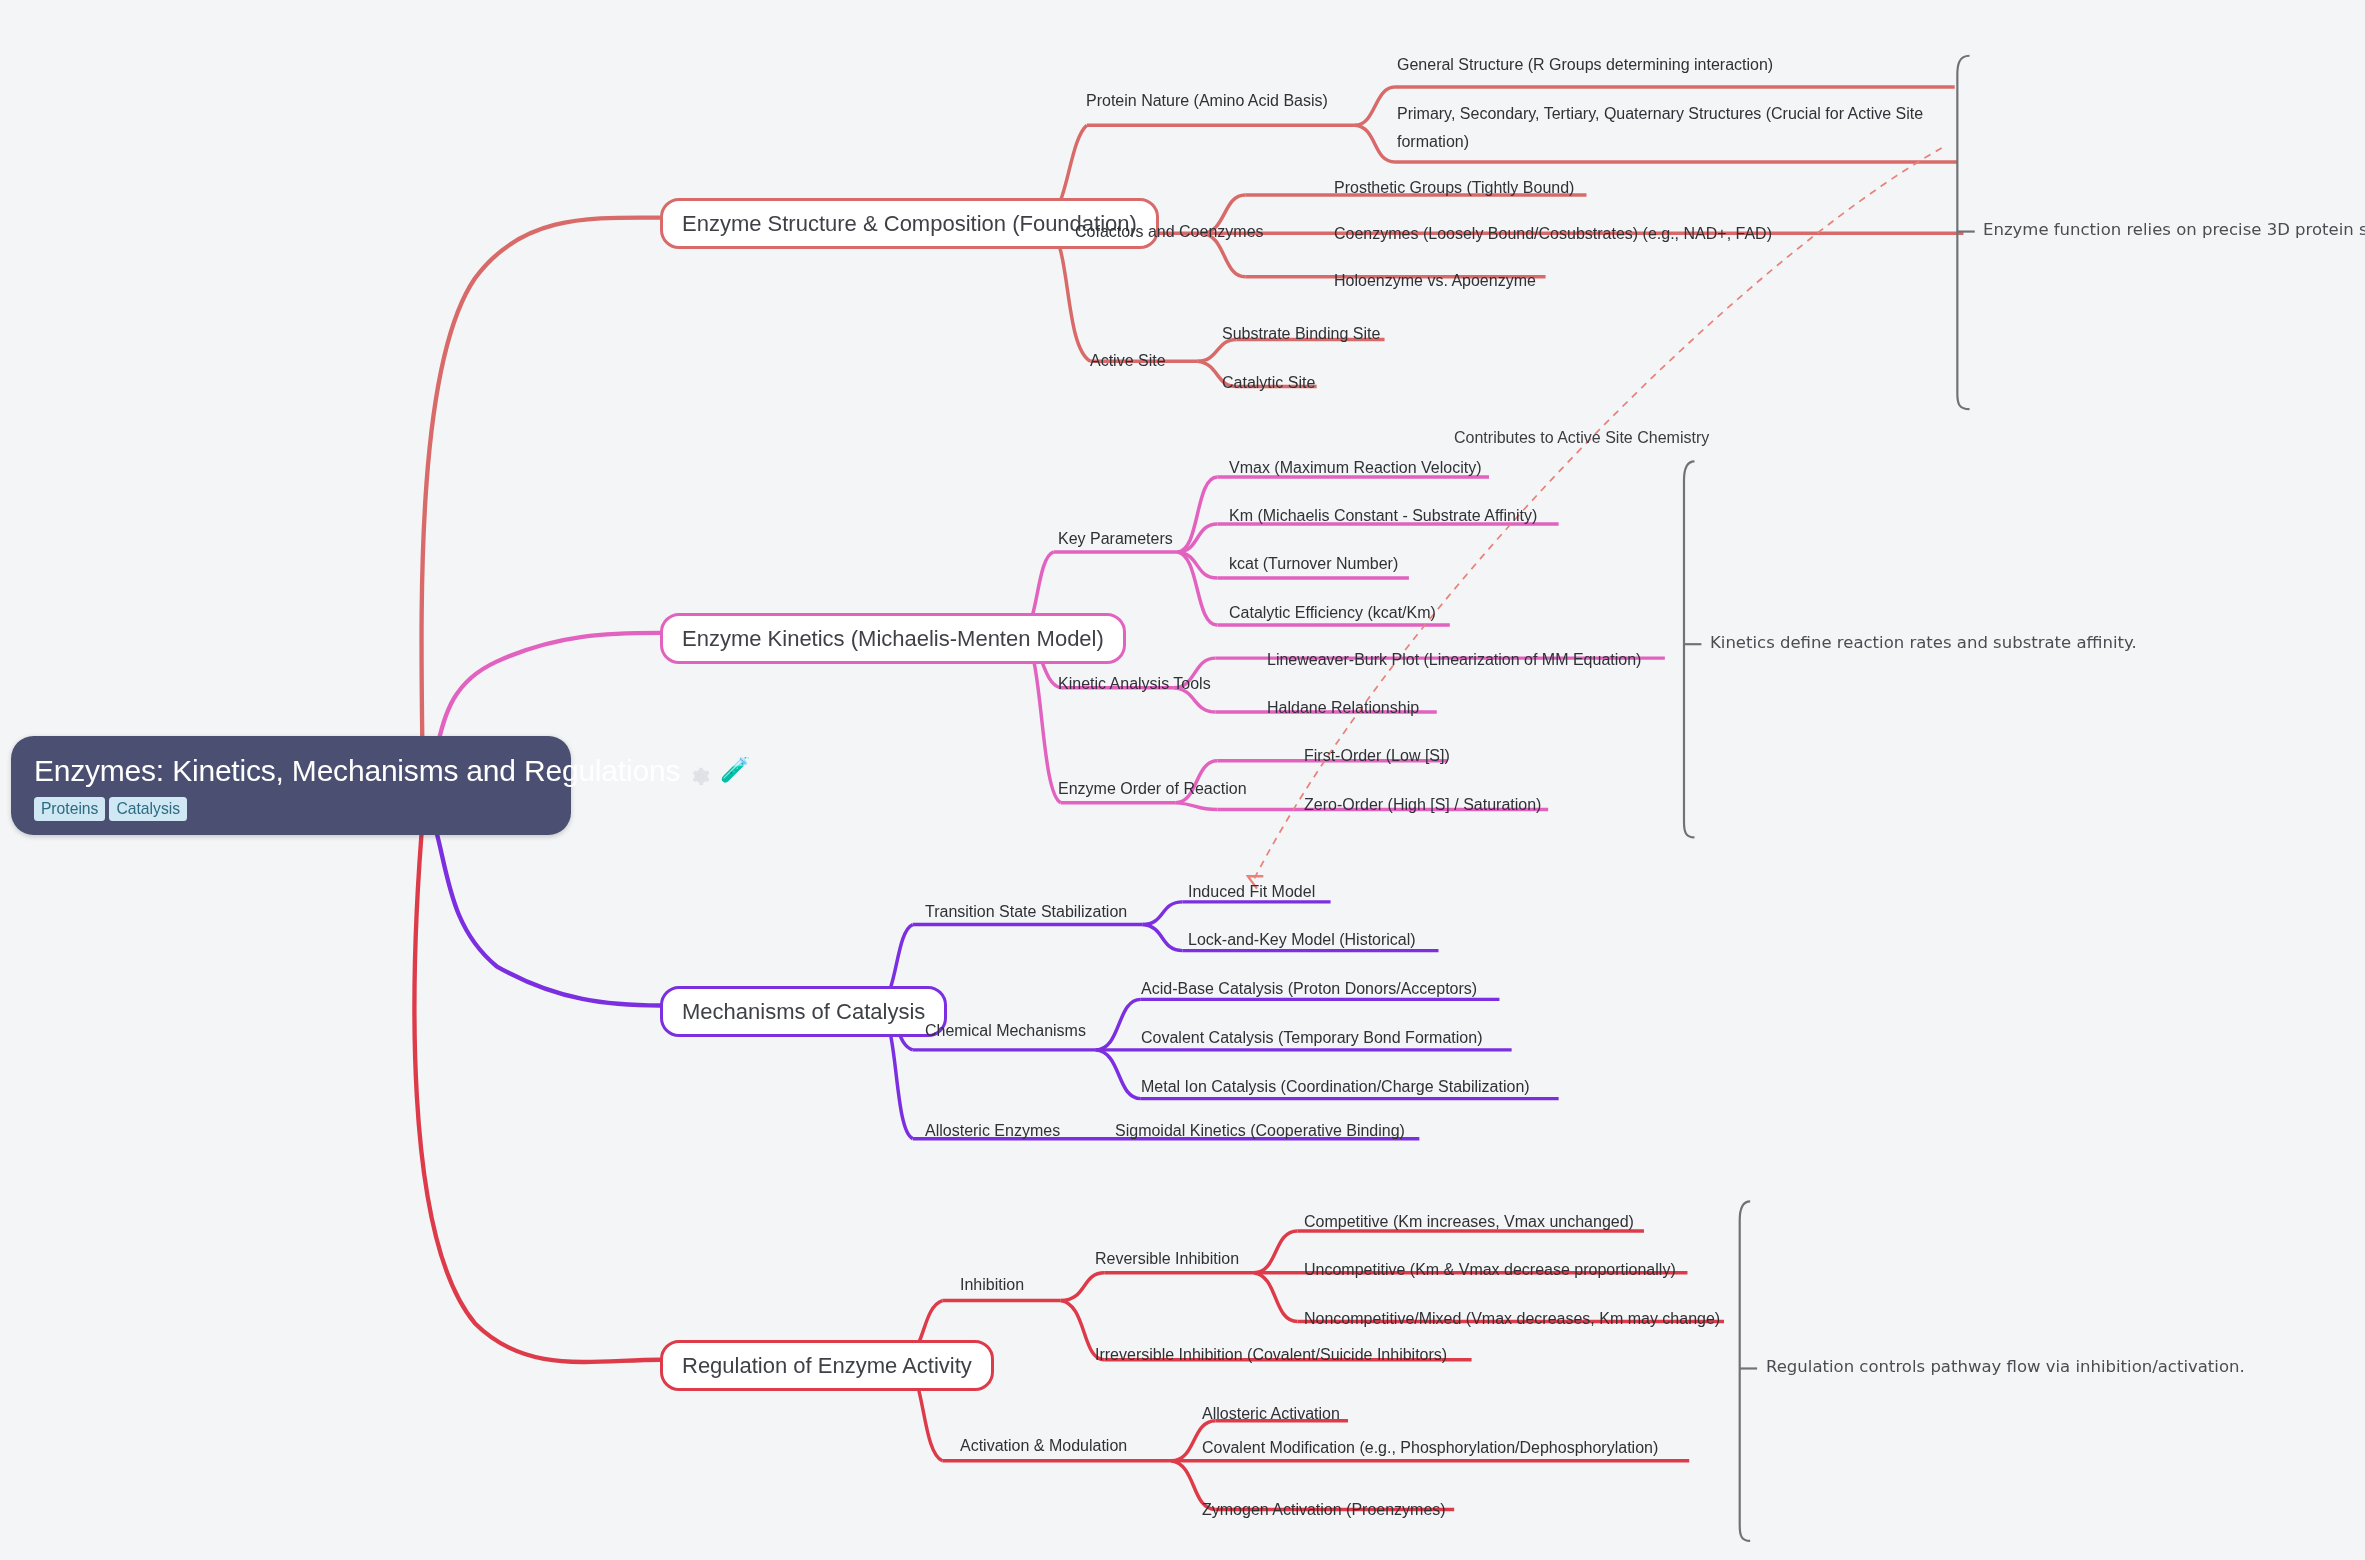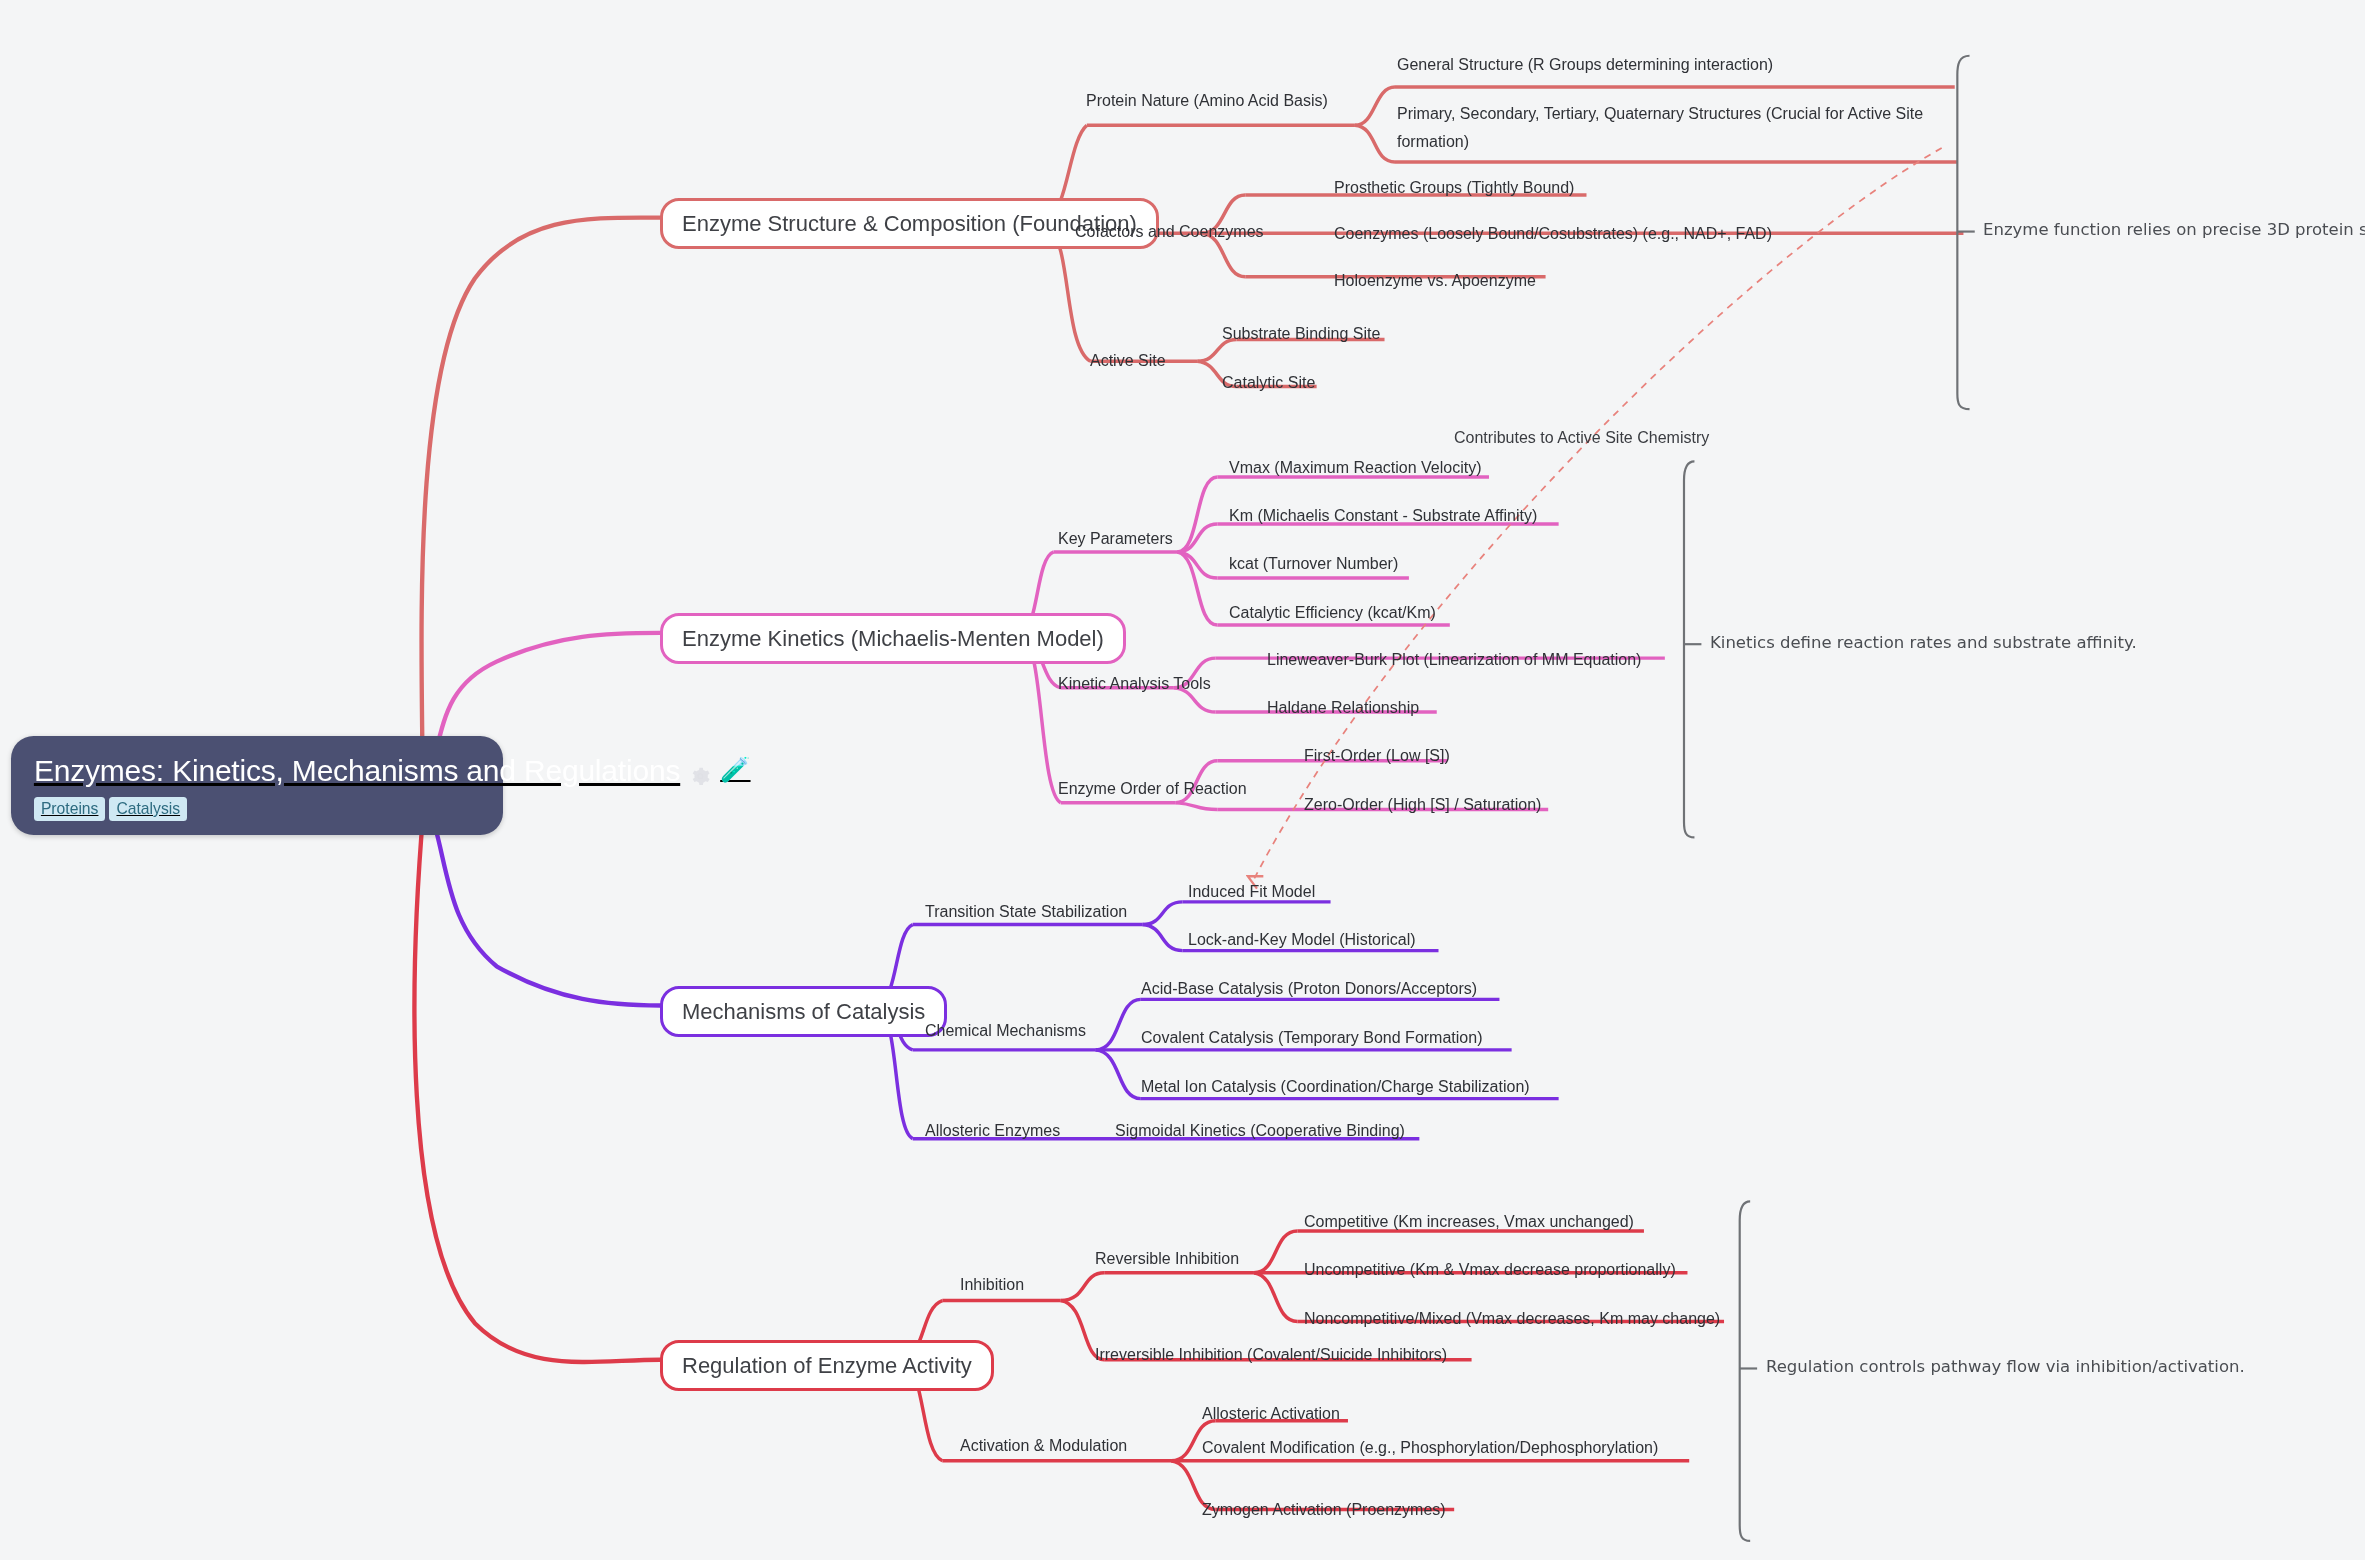--- a/index.html
+++ b/index.html
@@ -199,21 +199,21 @@
 
     <path d="M1946,530 C1936,530 1934,540 1934,552 L1934,944 C1934,956 1936,962 1946,962" fill="none" stroke="#6f7276" stroke-width="2.5"></path>
     <path d="M1934,740 L1954,740" fill="none" stroke="#6f7276" stroke-width="2.5"></path>
 
     <path d="M2010,1380 C2000,1380 1998,1390 1998,1402 L1998,1752 C1998,1764 2000,1770 2010,1770" fill="none" stroke="#6f7276" stroke-width="2.5"></path>
     <path d="M1998,1572 L2018,1572" fill="none" stroke="#6f7276" stroke-width="2.5"></path>
 
     <path d="M2230,170 C2000,300 1600,700 1440,1010" fill="none" stroke="#e8827c" stroke-width="2" stroke-dasharray="8 7" marker-end="url(#arw)"></path>
   </svg>
 
-  <div class="root-node" style="left:11.3px;top:736px;width:492px;text-decoration:underline;">
+  <div class="root-node" style="left:11.3px;top:736px;width:560px;">
     <div class="root-title">
       <span class="t">Enzymes: Kinetics, Mechanisms and Regulations</span>
       <span class="gear-ico">
         <svg viewBox="0 0 24 24" width="22.6" height="22.6">
             <path fill="#d8d9e0" d="M12 8.6a3.4 3.4 0 1 0 0 6.8 3.4 3.4 0 0 0 0-6.8zm0 5.1a1.7 1.7 0 1 1 0-3.4 1.7 1.7 0 0 1 0 3.4z"></path>
             <path fill="#d8d9e0" d="M20 12c0-.5-.05-1-.14-1.47l2.04-1.4-1.9-3.3-2.35.86a7.9 7.9 0 0 0-2.54-1.47L14.8 2.8h-3.8l-.31 2.42a7.9 7.9 0 0 0-2.54 1.47l-2.35-.86-1.9 3.3 2.04 1.4A8.3 8.3 0 0 0 5.8 12c0 .5.05 1 .14 1.47l-2.04 1.4 1.9 3.3 2.35-.86c.74.64 1.6 1.14 2.54 1.47l.31 2.42h3.8l.31-2.42a7.9 7.9 0 0 0 2.54-1.47l2.35.86 1.9-3.3-2.04-1.4c.09-.47.14-.97.14-1.47z" opacity=".9"></path>
           </svg>
       </span>
       <span class="tube-ico">🧪</span>
     </div>

